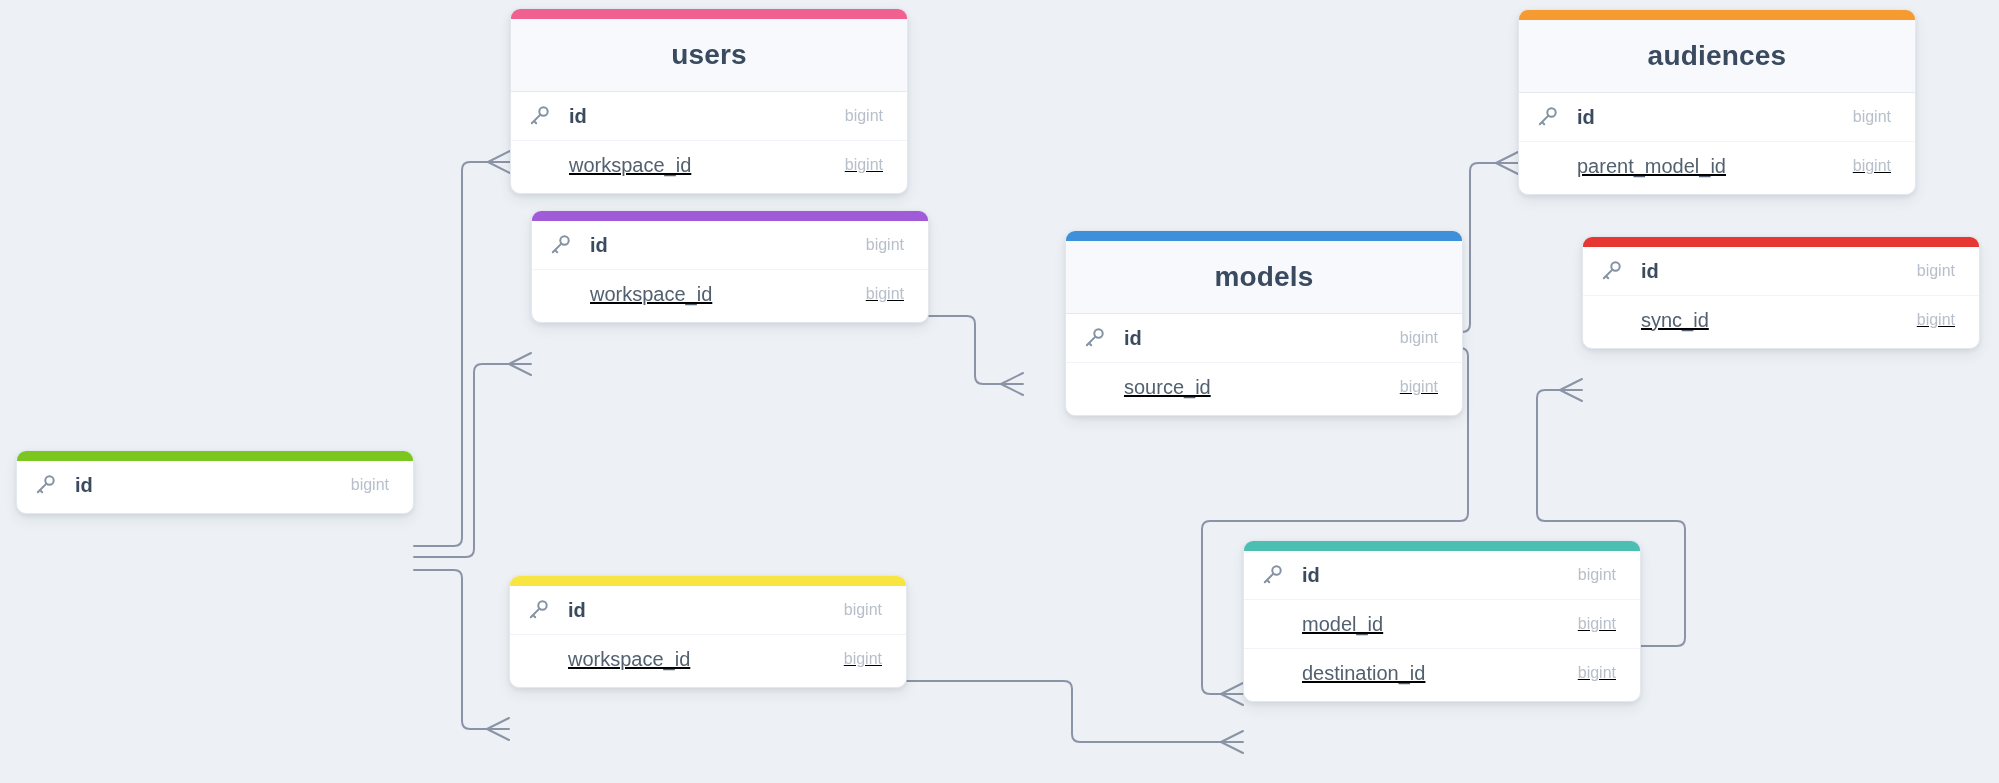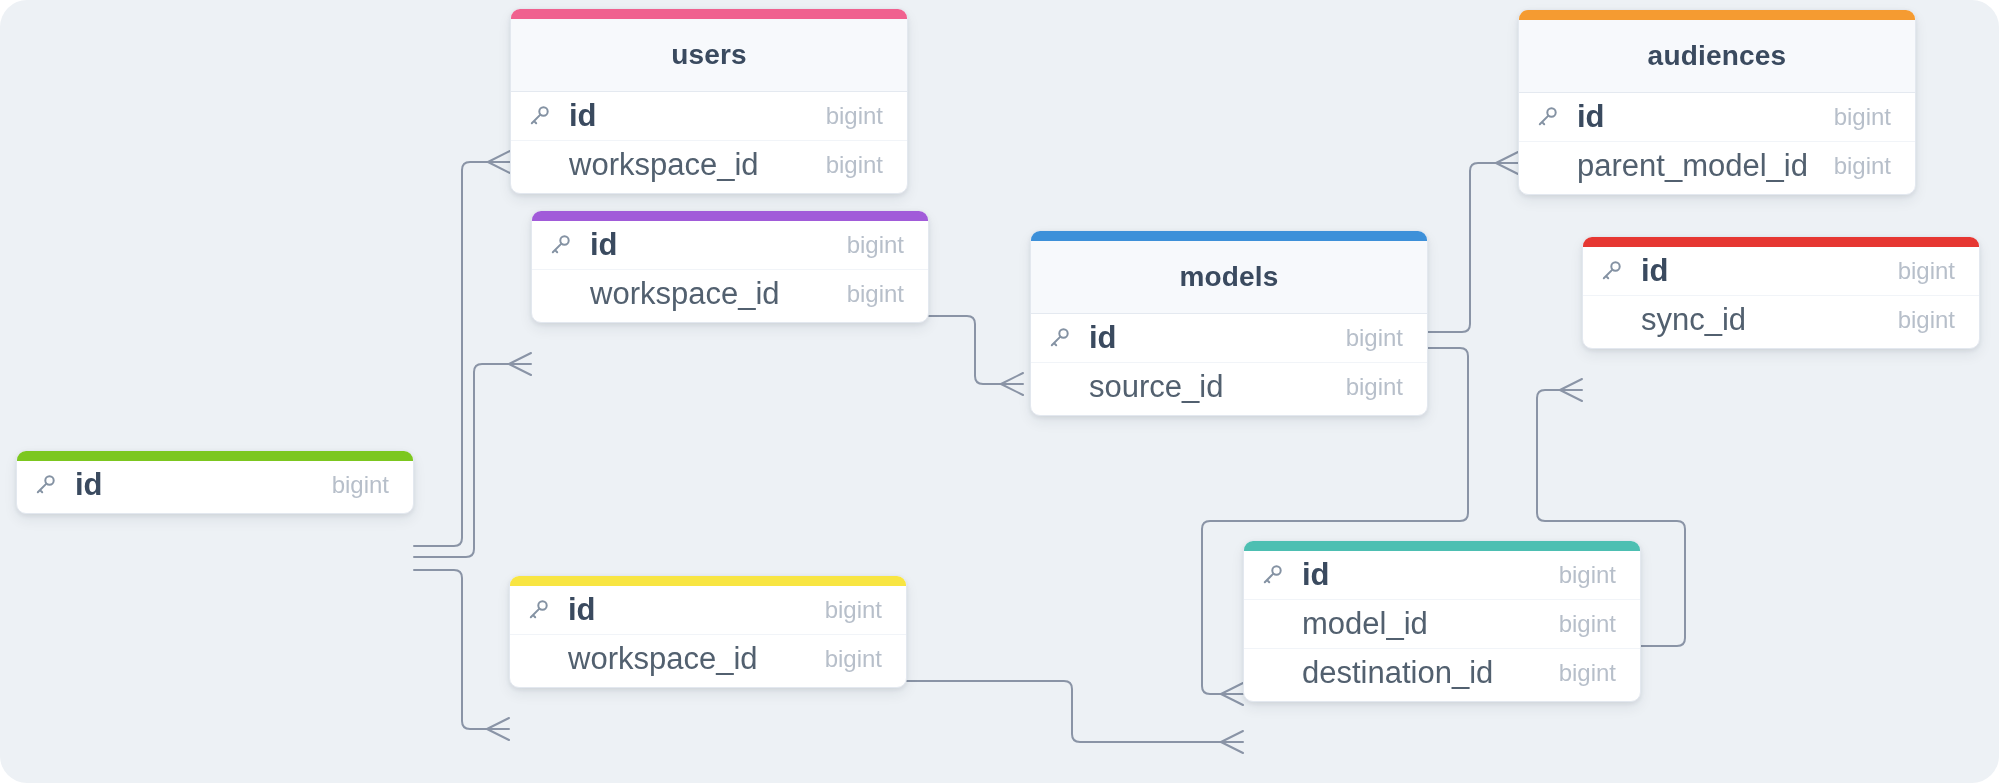--- a/index.html
+++ b/index.html
@@ -13,31 +13,31 @@
     box-shadow:0 2px 4px rgba(25,39,62,.08),0 6px 14px rgba(25,39,62,.07);
     padding-bottom:4px;
   }
   .bar{height:10px;width:100%;}
   .thead{
     height:72px;display:flex;align-items:center;justify-content:center;
     background:#f7f9fc;border-bottom:1px solid #e4e9f0;
   }
   .title{font-size:28px;font-weight:600;color:#3a4a5f;letter-spacing:.2px;}
   .row{position:relative;height:48px;display:flex;align-items:center;}
-  .row + .row{border-top:1px solid #f1f4f8;}
+  .row + .row{border-top:1px solid #f1f4f8;text-decoration:underline;}
   .kicon{position:absolute;left:16px;top:12px;width:24px;height:24px;color:#8492a3;}
   .kicon svg{width:24px;height:24px;display:block;}
-  .fname{margin-left:58px;font-size:31px;color:#52606f;}
+  .fname{margin-left:58px;font-size:20px;color:#52606f;}
   .fname.key{font-weight:700;color:#3a4a5f;}
-  .ftype{margin-left:auto;margin-right:24px;font-size:24px;color:#b7bfca;}
+  .ftype{margin-left:auto;margin-right:24px;font-size:16px;color:#b7bfca;}
 </style>
 </head>
 <body>
 
-<div class="canvas" style="background: rgb(237, 241, 245); border-radius: 27px;">
+<div class="canvas" style="background: rgb(237, 241, 245);">
 
   <svg class="wires" viewBox="0 0 1999 783">
     <g>
       <path class="connector" d="M414,546 L454,546 Q462,546 462,538 L462,170 Q462,162 470,162 L488,162" stroke="#8A94A6"></path>
       <path class="connector" d="M488,162 L510,151 M488,162 L510,162 M488,162 L510,173" stroke="#8A94A6"></path>
     </g>
     <g>
       <path class="connector" d="M414,557 L466,557 Q474,557 474,549 L474,372 Q474,364 482,364 L509,364" stroke="#8A94A6"></path>
       <path class="connector" d="M509,364 L531,353 M509,364 L531,364 M509,364 L531,375" stroke="#8A94A6"></path>
     </g>
@@ -120,21 +120,21 @@
         </span>
       <span class="fname key">id</span>
       <span class="ftype">bigint</span>
     </div>
     <div class="row">
       <span class="fname">workspace_id</span>
       <span class="ftype">bigint</span>
     </div>
   </div>
 
-  <div class="table" style="left:1030px;top:230px;">
+  <div class="table" style="left:1065px;top:230px;">
     <div class="bar" style="background: rgb(61, 144, 217);"></div>
     <div class="thead">
         <span class="title">models</span>
       </div>
     <div class="row">
       <span class="kicon">
           <svg viewBox="0 0 24 24" fill="none" stroke="currentColor" stroke-width="2" stroke-linecap="round" stroke-linejoin="round">
             <circle cx="16.5" cy="7.5" r="4.2"></circle>
             <path d="M13.4 10.6 L4.8 19.2 M7 17 L9.2 19.2"></path>
           </svg>

